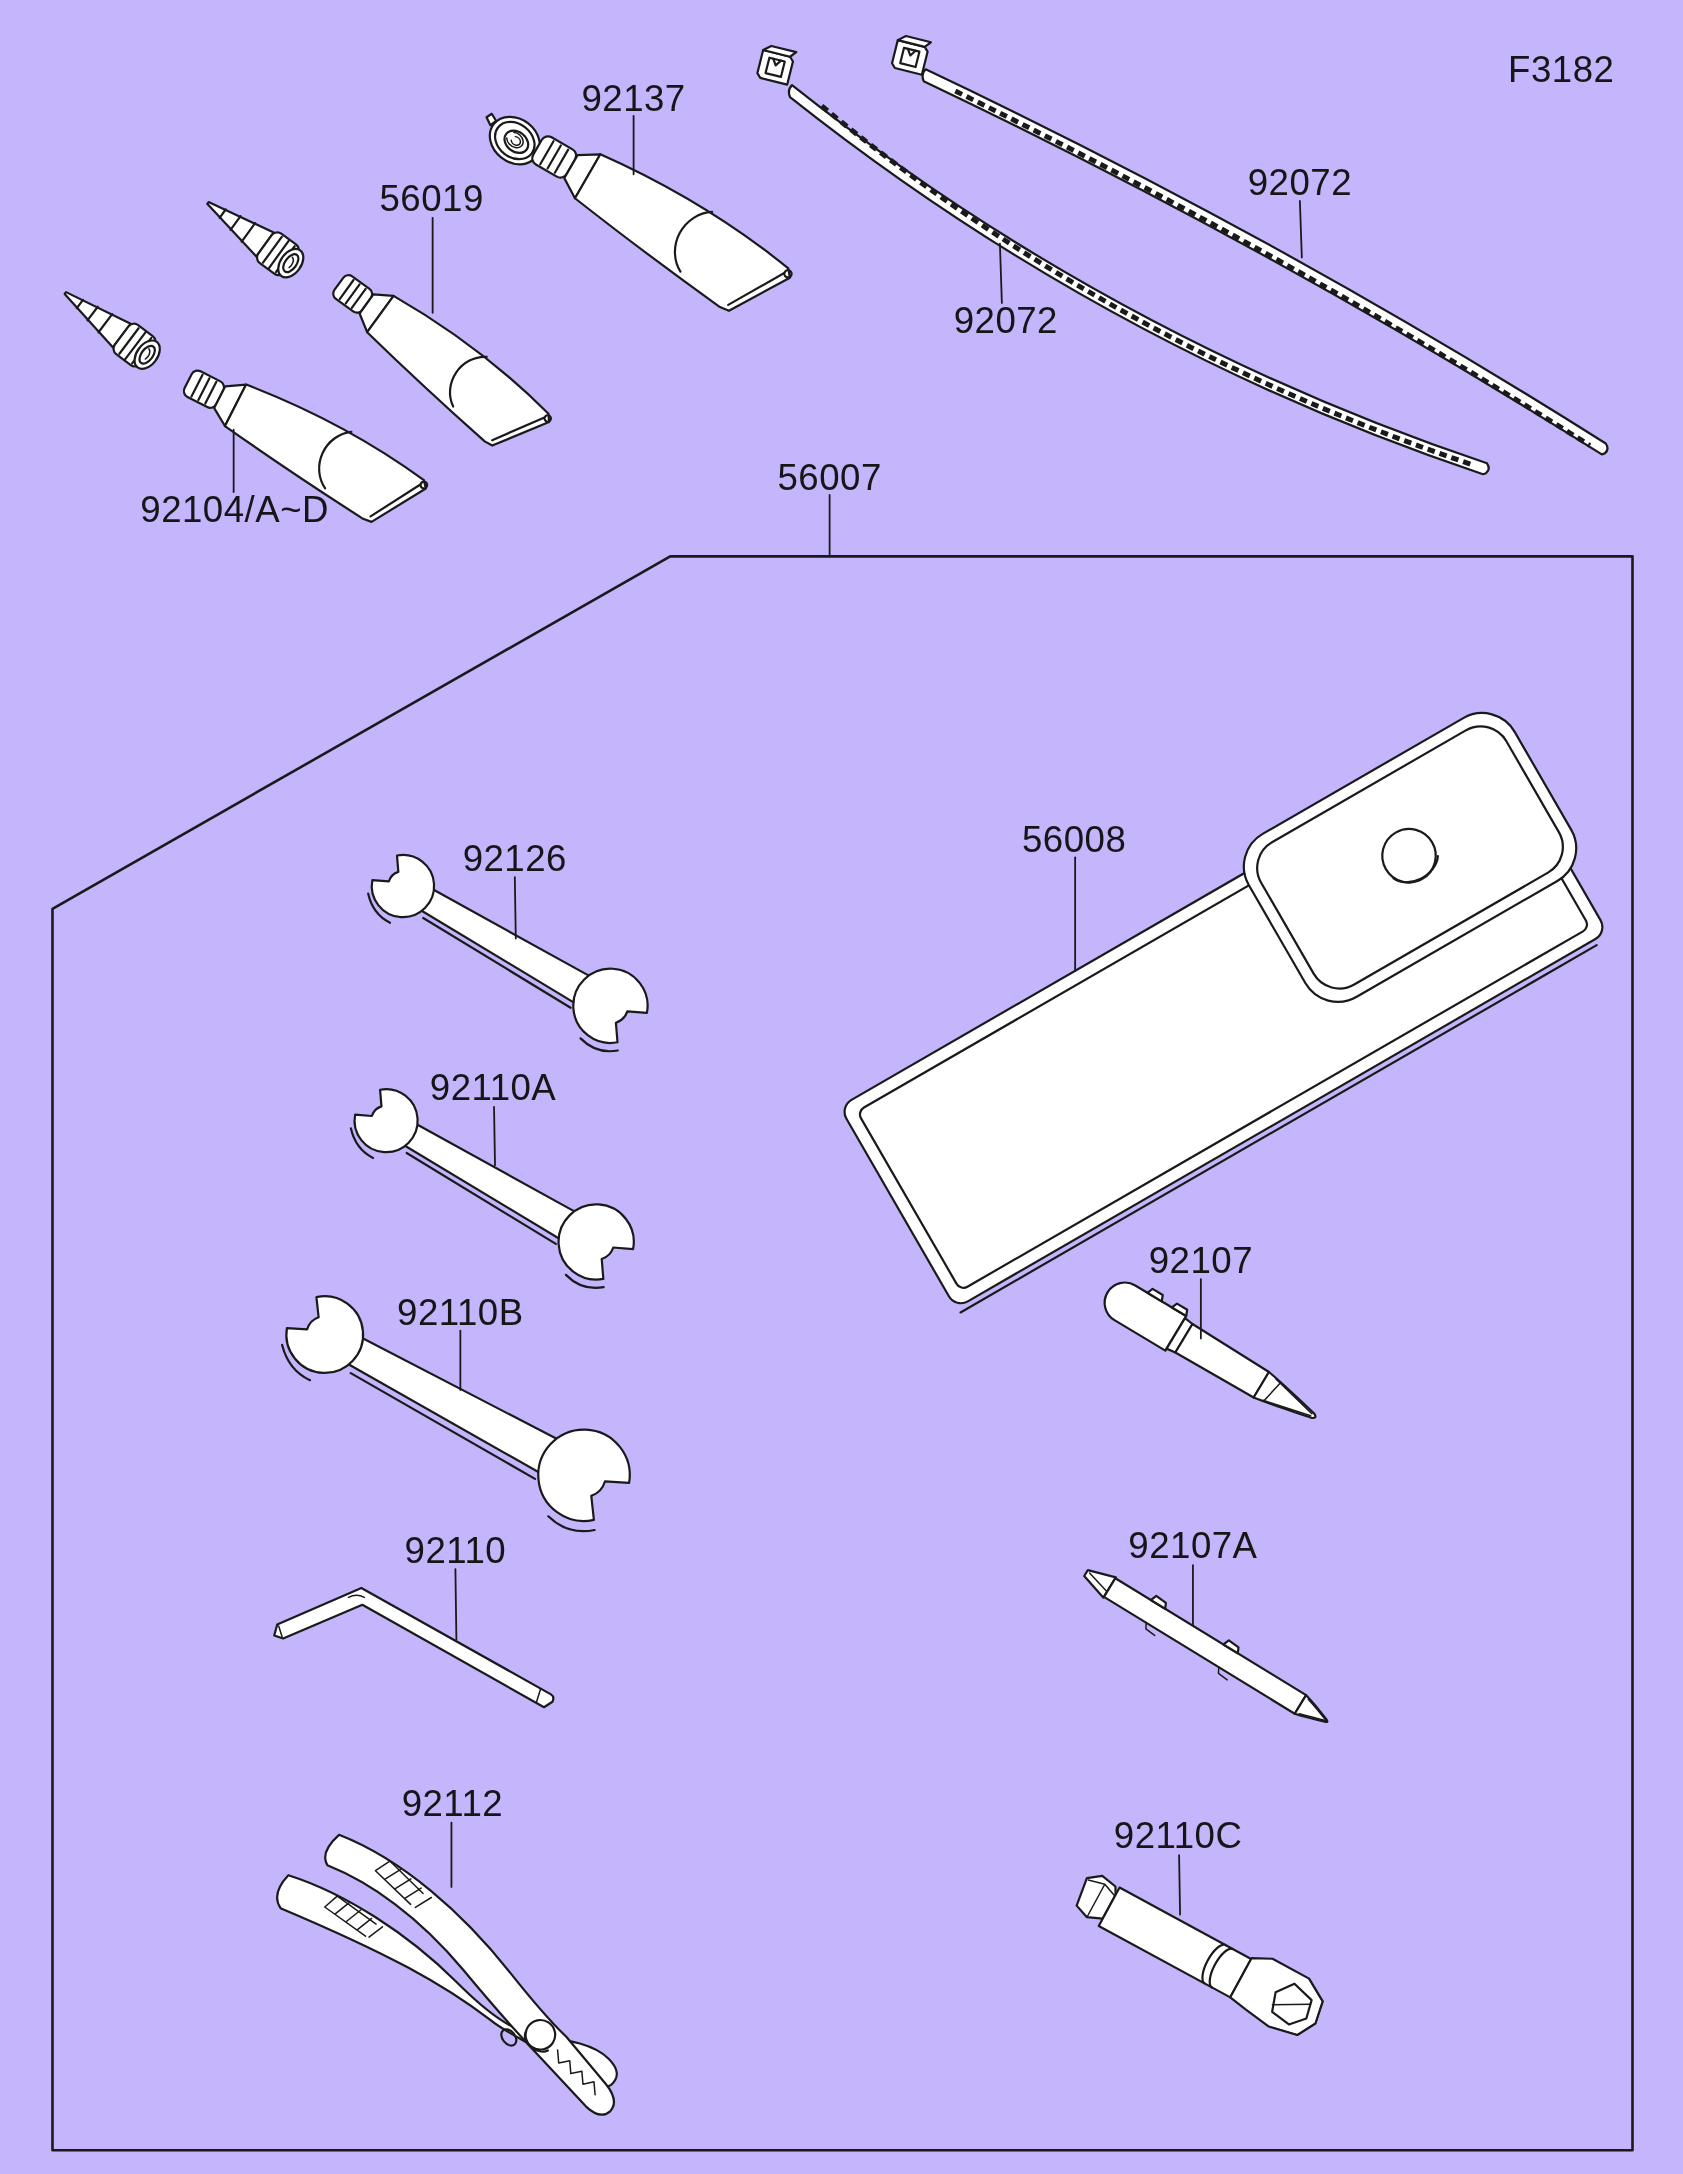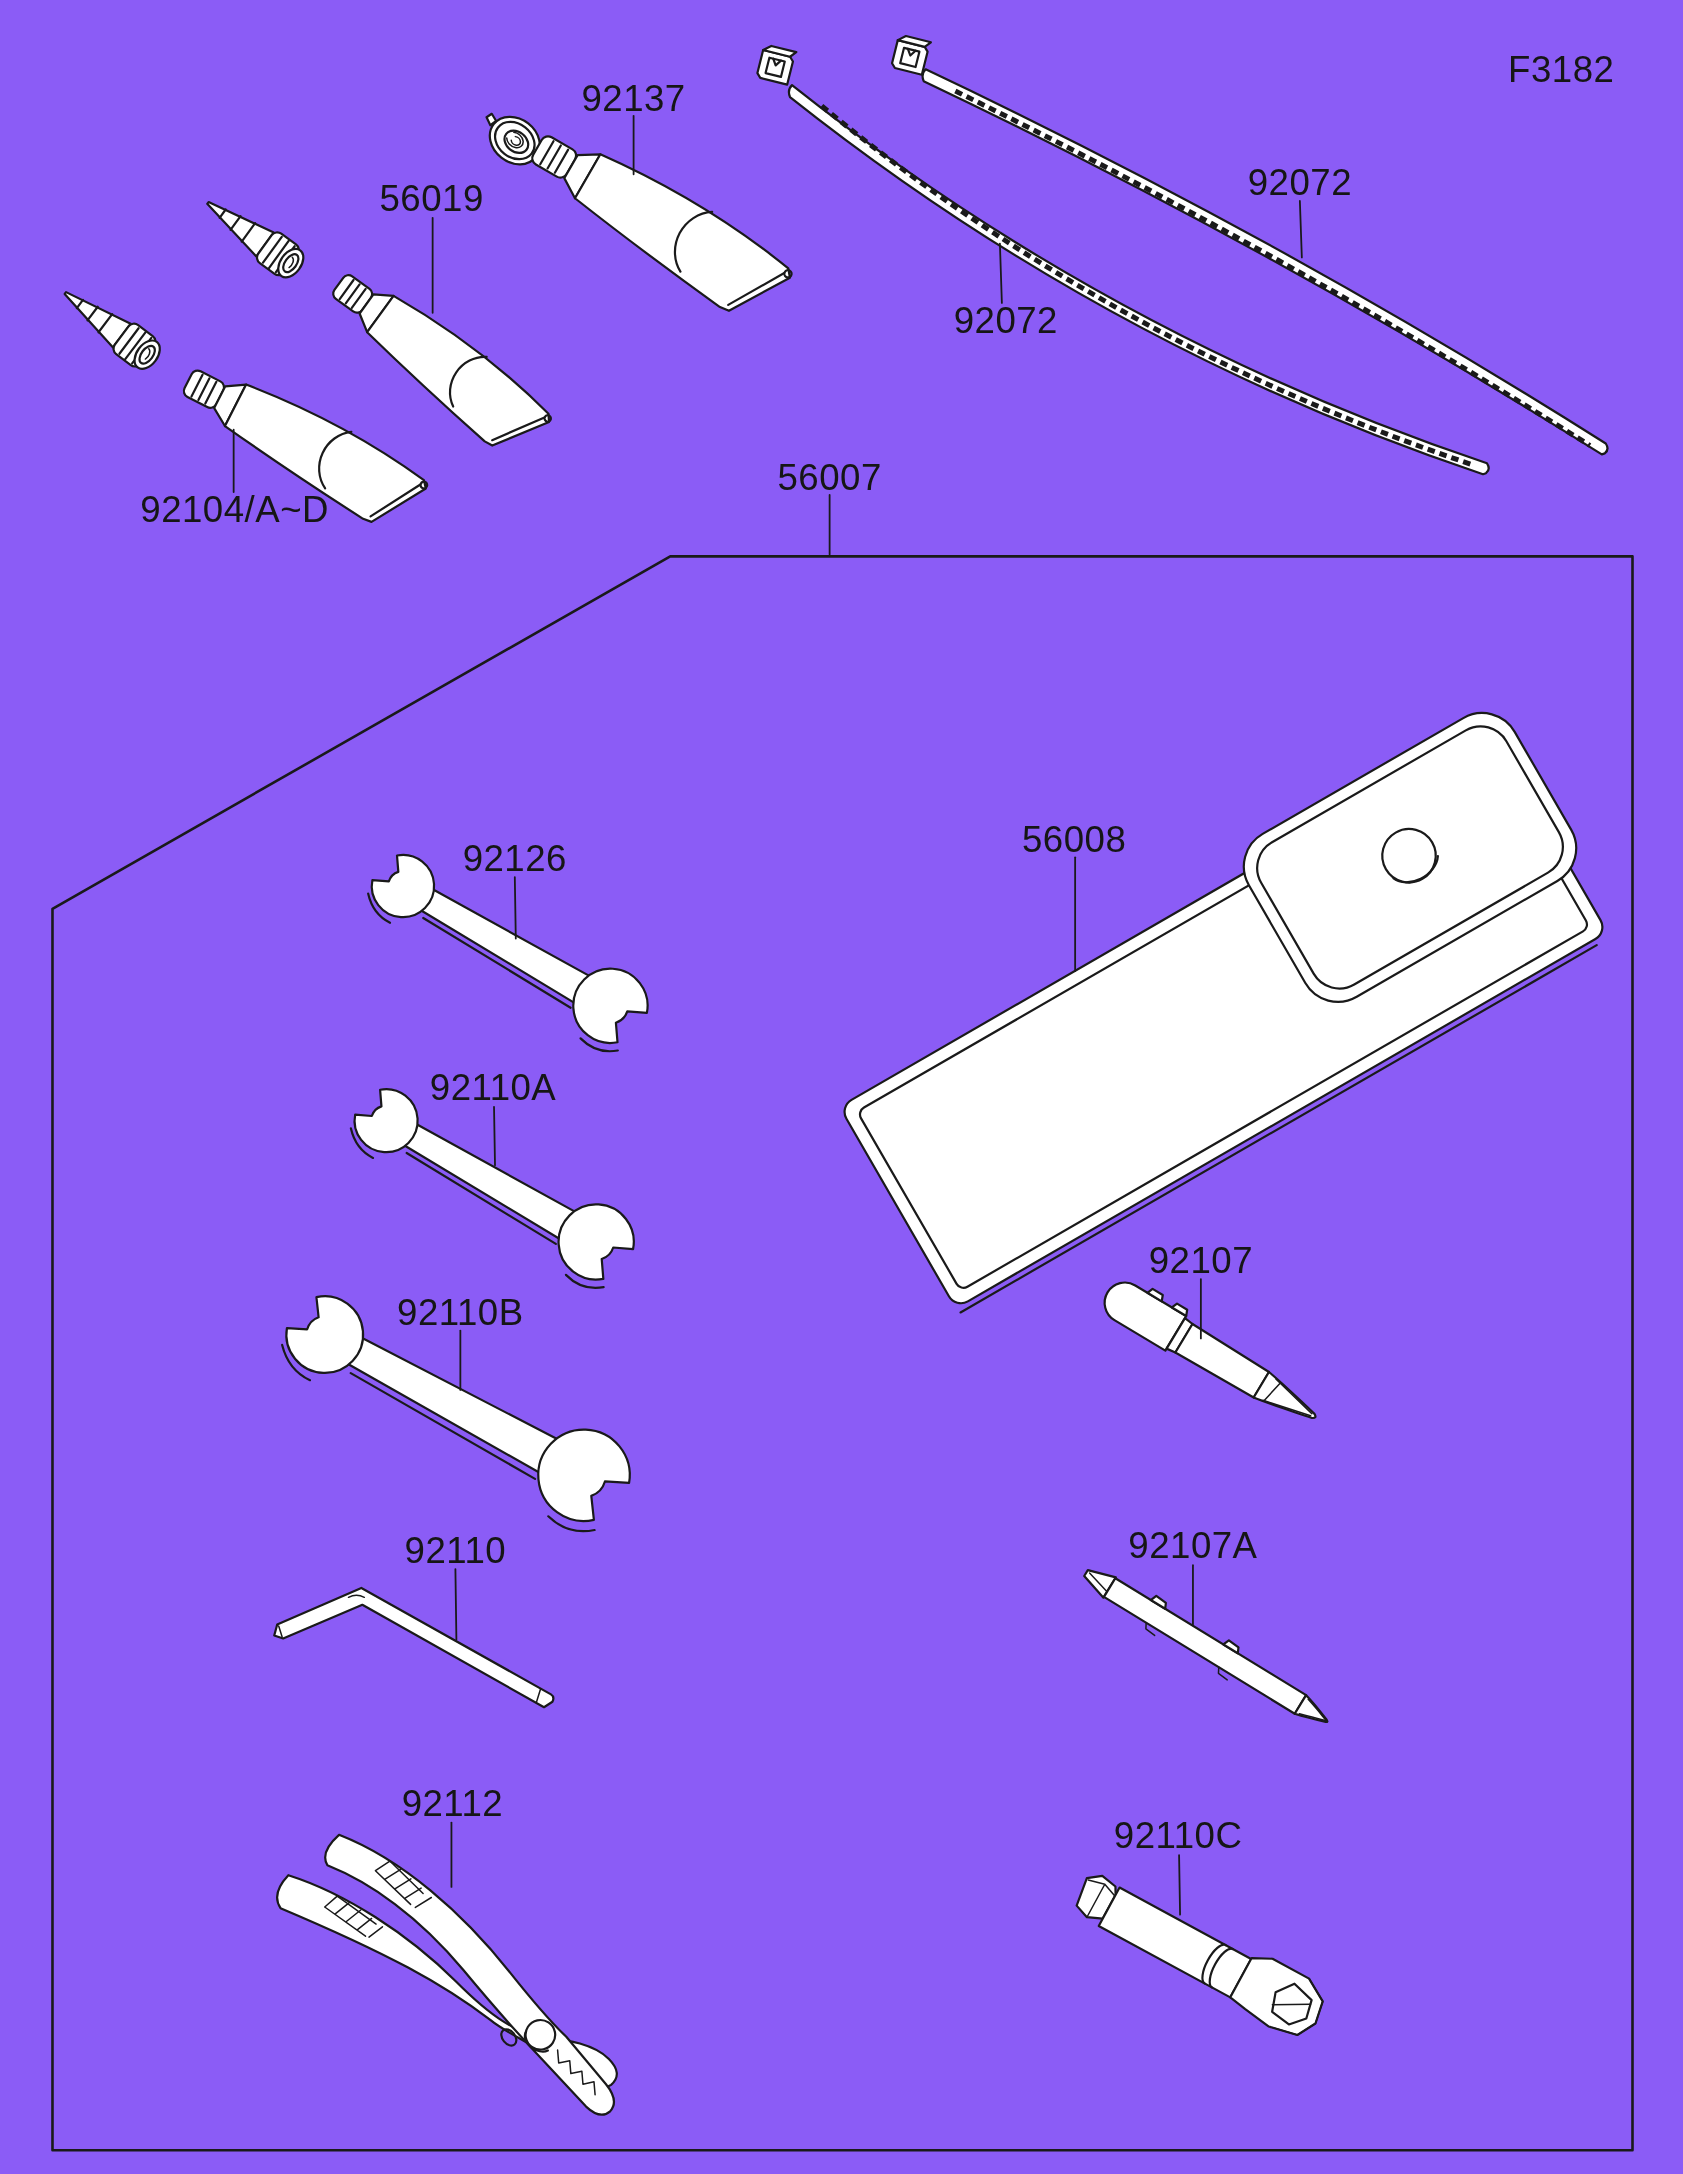--- a/index.html
+++ b/index.html
@@ -1,16 +1,16 @@
 <!DOCTYPE html>
 <html><head>
 <meta charset="utf-8">
 <style>
   html,body{margin:0;padding:0;background:#ffffff;}
-  .page{position:relative;width:1683px;height:2174px;background:#8b5cf6;overflow:hidden;
+  .page{position:relative;width:1683px;height:2174px;background:#c4b5fd;overflow:hidden;
         font-family:"Liberation Sans", sans-serif;}
   svg{display:block;width:1683px;height:2174px;}
   svg .s{fill:none;stroke:#1a1a1a;stroke-width:2.2;stroke-linejoin:round;stroke-linecap:round;vector-effect:non-scaling-stroke;}
   svg .f{fill:#ffffff;stroke:#1a1a1a;stroke-width:2.2;stroke-linejoin:round;stroke-linecap:round;vector-effect:non-scaling-stroke;}
   svg .outline{stroke-width:2.6;}
   svg .leader{stroke-width:1.8;}
   svg .thin{stroke-width:1.5;}
   svg .teeth{stroke-width:5;stroke-dasharray:7.5 5;stroke-linecap:butt;}
   svg text{stroke:none;fill:#161616;font-family:"Liberation Sans", sans-serif;font-size:37px;
            letter-spacing:0.5px;text-anchor:middle;}

